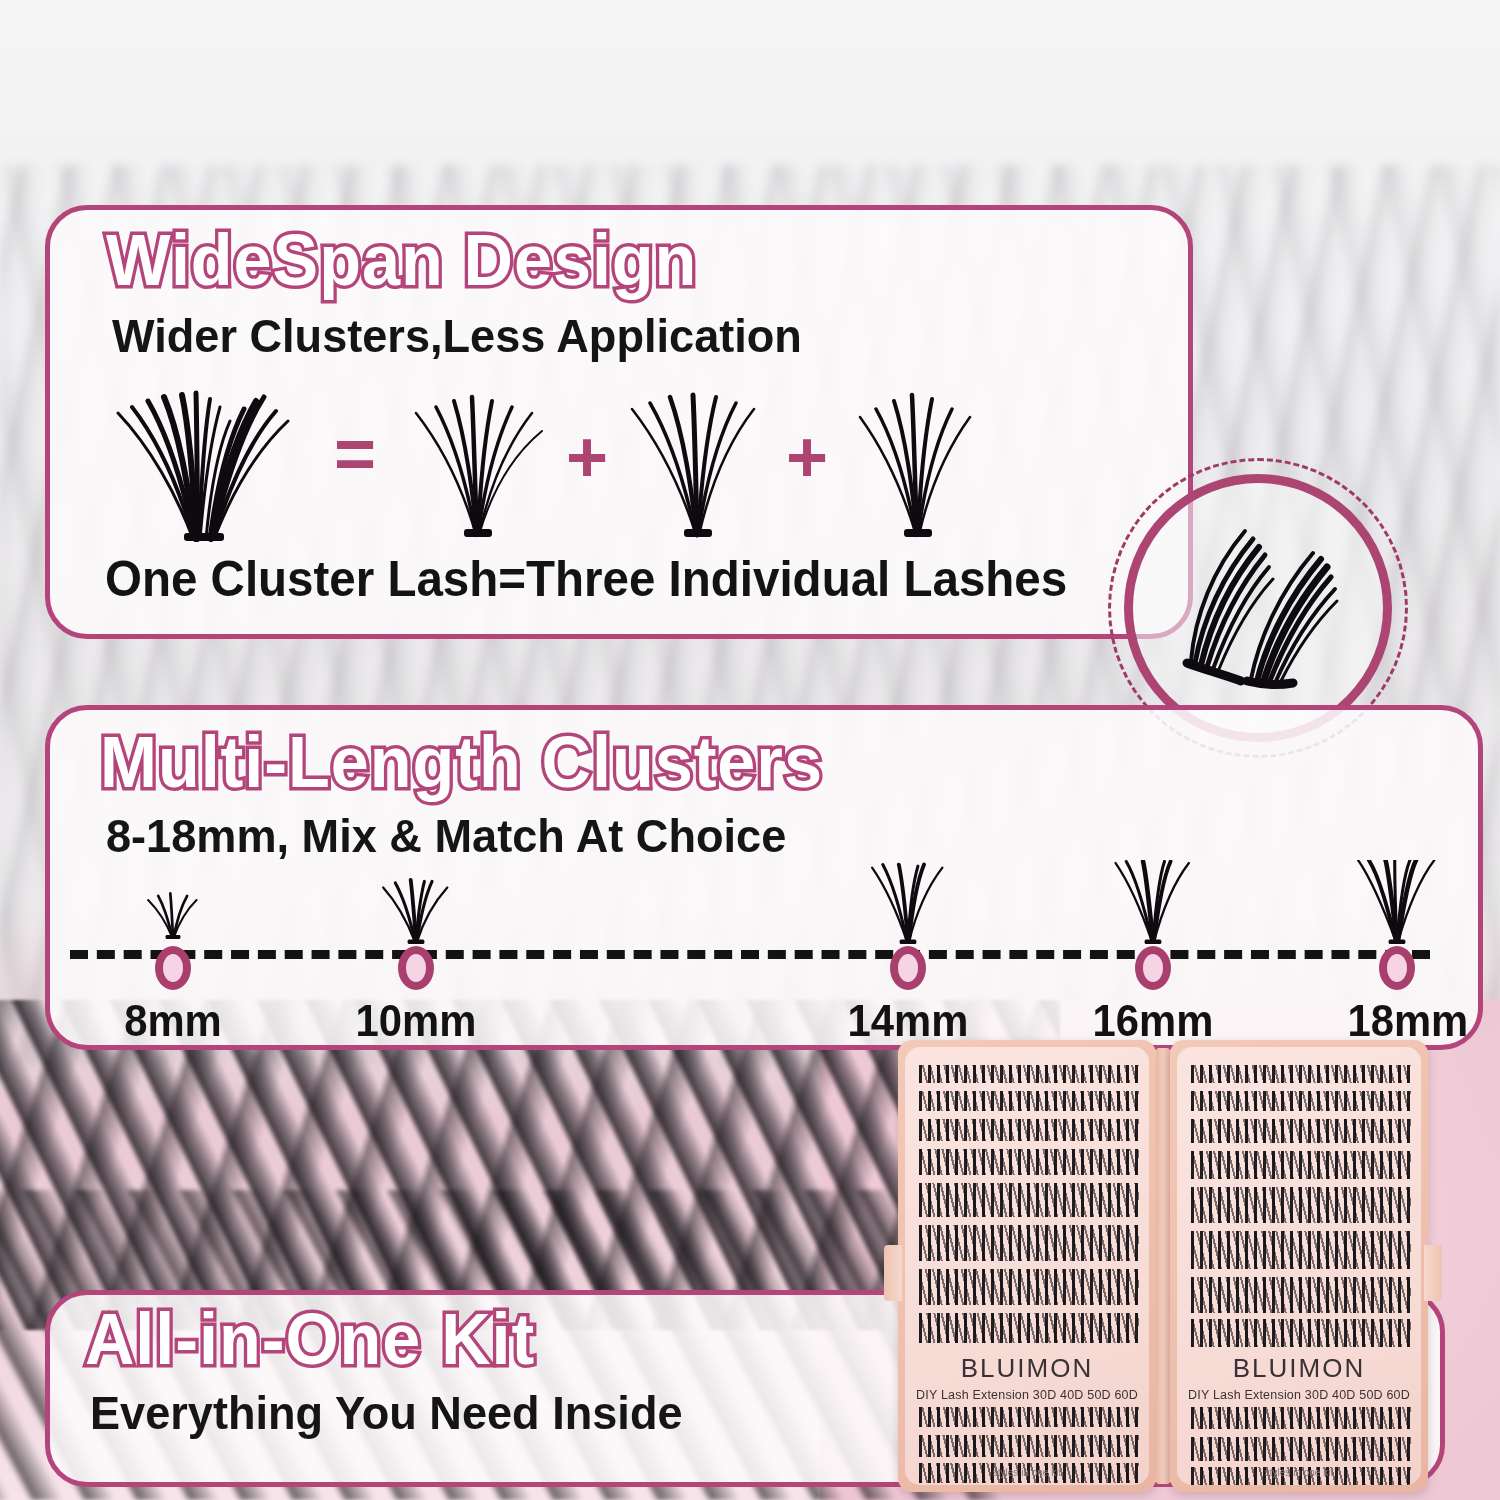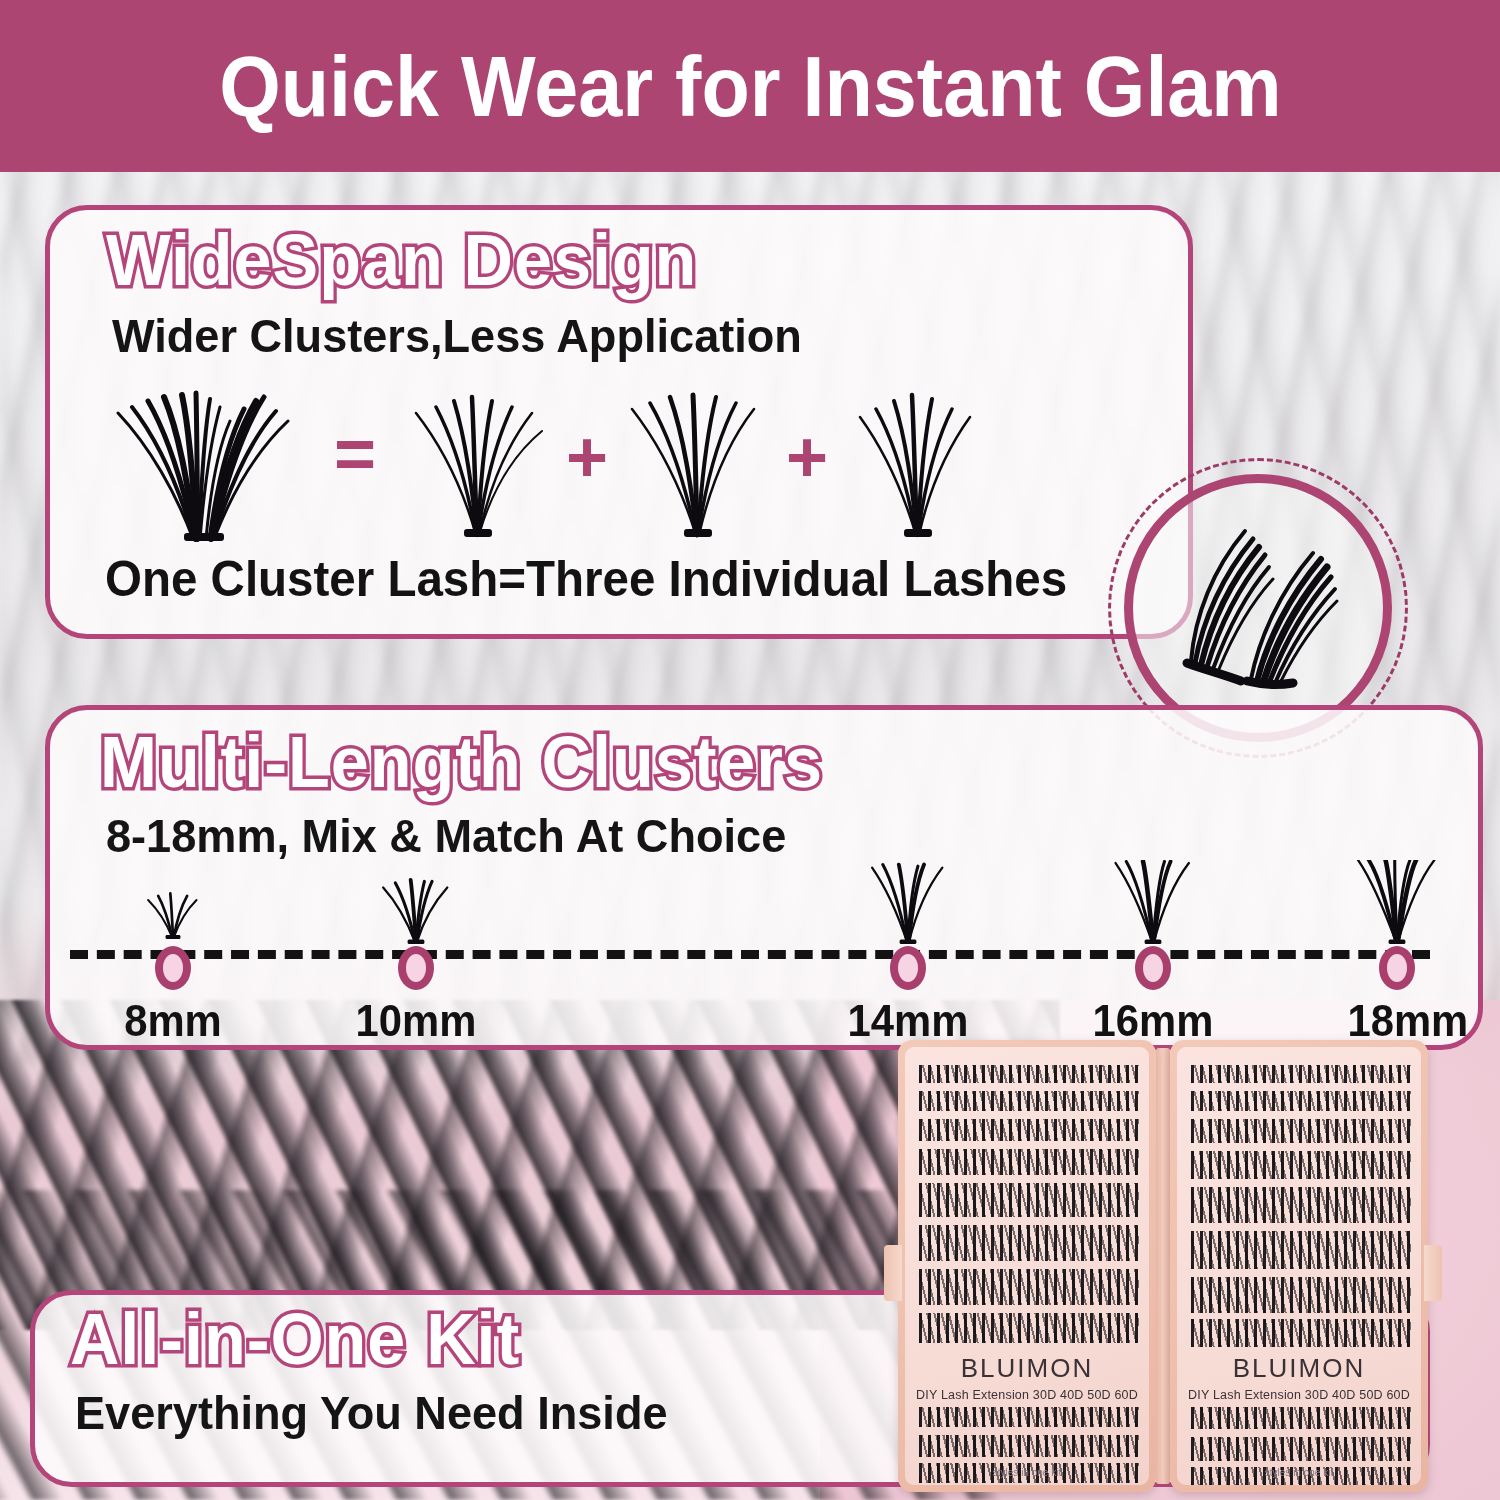--- a/index.html
+++ b/index.html
@@ -115,21 +115,21 @@
   
   .panel {
     position: absolute;
     border: 5px solid #b4457a;
     border-radius: 42px;
     background: rgba(253,251,252,0.88);
     box-sizing: border-box;
   }
   #panel-widespan { left: 45px; top: 205px; width: 1148px; height: 434px; }
   #panel-multilength { left: 45px; top: 705px; width: 1438px; height: 345px; }
-  #panel-kit { left: 30px; top: 1290px; width: 1400px; height: 197px; }
+  #panel-kit { left: 45px; top: 1290px; width: 1400px; height: 197px; }
 
   
   .headline {
     font-family: "Liberation Sans Narrow", "Liberation Sans", sans-serif;
     font-weight: bold;
     font-size: 72px;
     color: #ffffff;
     -webkit-text-stroke: 7px #b4457a;
     paint-order: stroke fill;
     letter-spacing: 1px;
@@ -268,21 +268,21 @@
     border-radius: 14px;
     padding: 7px;
     box-sizing: border-box;
     box-shadow: 0 3px 10px rgba(120,80,90,0.28);
   }
   #tray-left { left: 0; }
   #tray-right { left: 272px; }
   .tray-inner {
     width: 100%; height: 100%;
     background: linear-gradient(160deg,#fbe4e0 0%, #f7dcd6 60%, #f3d2cb 100%);
-    border-radius: 9px;
+    border-radius: 15px;
     position: relative;
     overflow: hidden;
   }
   .tray-rows {
     position: absolute;
     left: 14px; right: 10px;
     background-image:
       repeating-linear-gradient(90deg,
         rgba(15,13,17,0.92) 0px,
         rgba(15,13,17,0.92) 3px,
@@ -338,23 +338,20 @@
 
 <div id="page">
 
   <div class="bg-photo">
     <div class="bg-streaks-top"></div>
     <div class="bg-pink-pad"></div>
     <div class="bg-lash-band"></div>
     <div class="bg-lash-band2"></div>
   </div>
 
-  <div class="banner">
-    <div class="banner-title">Quick Wear for Instant Glam</div>
-  </div>
 
   <div class="panel" id="panel-widespan">
 
     <div class="headline" id="ws-headline">WideSpan Design</div>
     <div class="subline" id="ws-subline">Wider Clusters,Less Application</div>
 
     <div class="equation-row">
 
       <svg class="lash-wide" viewBox="0 0 210 170">
         <g stroke="#0d0b0f" fill="none" stroke-linecap="round">

